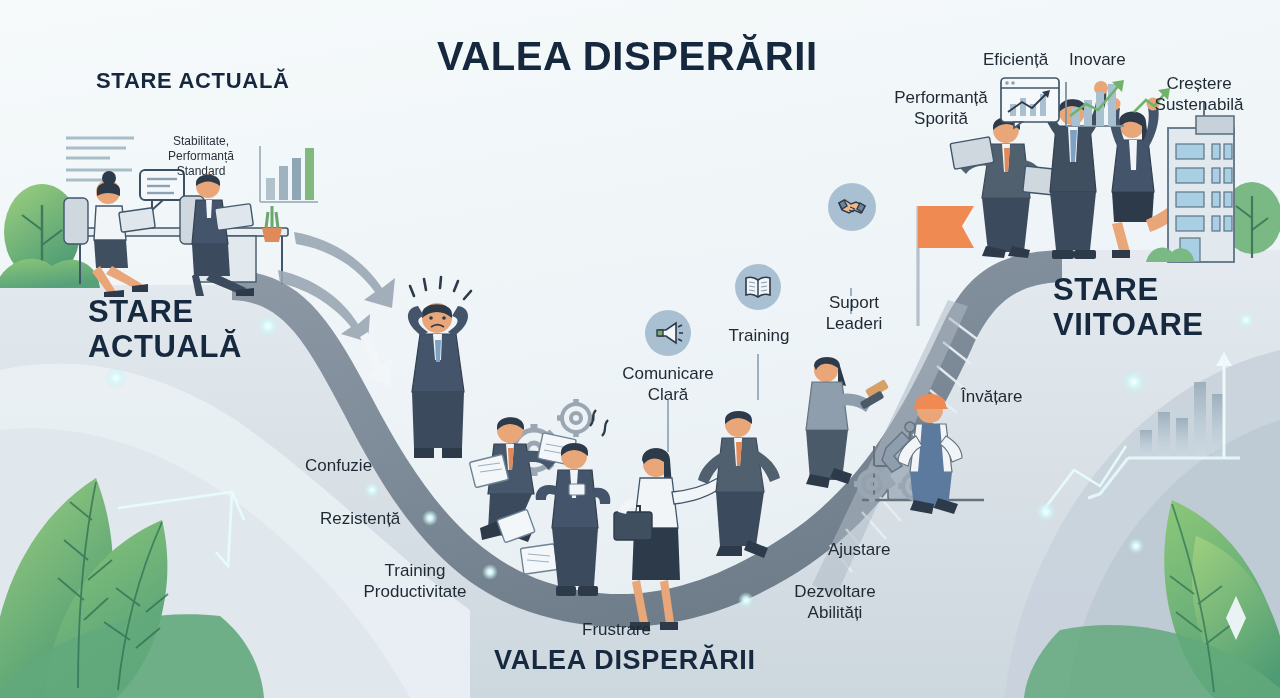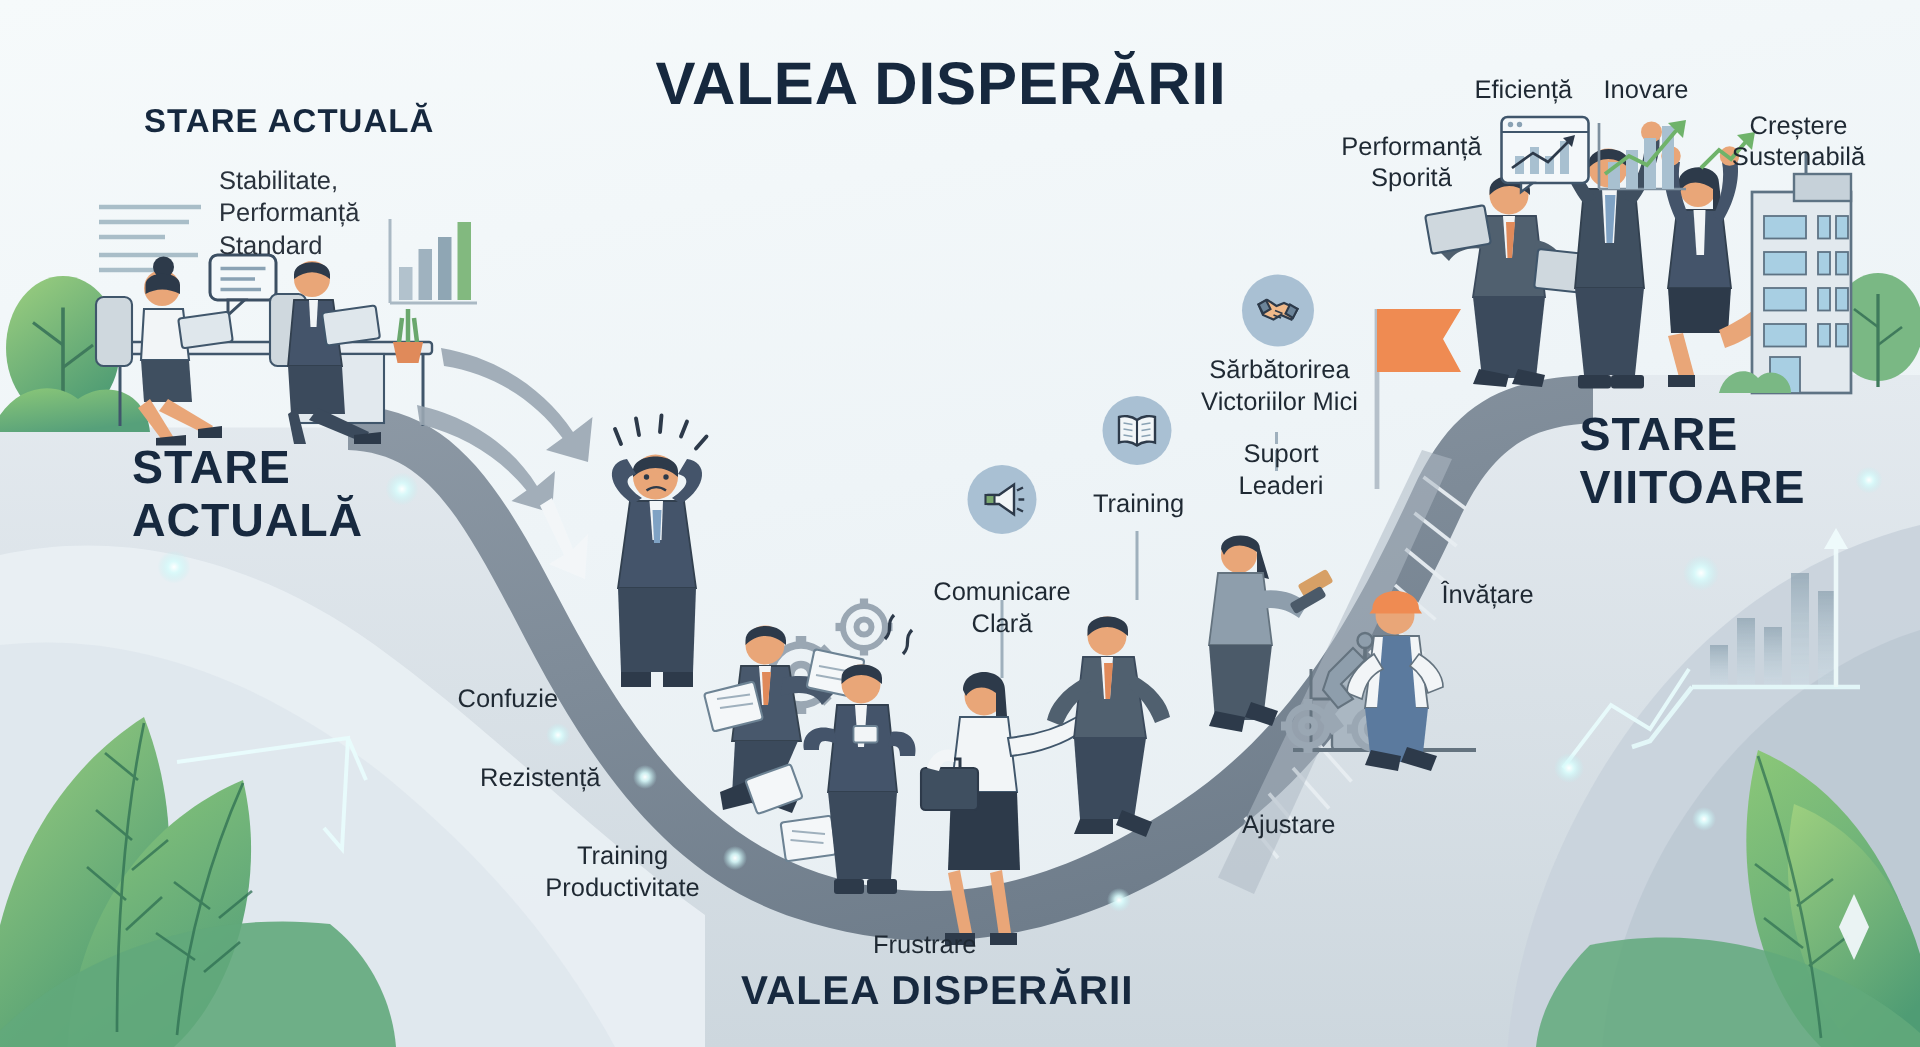--- a/index.html
+++ b/index.html
@@ -7,21 +7,21 @@
   #stage{
     position:relative;width:1280px;height:698px;overflow:hidden;
     background:linear-gradient(160deg,#f4f8fa 0%,#eef4f7 45%,#e9f0f3 100%);
   }
   #bg{position:absolute;inset:0;width:1280px;height:698px;}
   .lbl{position:absolute;color:#1f2933;font-size:17px;line-height:1.22;white-space:pre-line;}
   .plateau-title{position:absolute;color:#17293f;font-weight:bold;font-size:31px;line-height:1.12;letter-spacing:.6px;white-space:pre-line;}
   .valley-title{position:absolute;color:#17293f;font-weight:bold;font-size:27px;letter-spacing:.7px;}
   .main-title{position:absolute;color:#16283e;font-weight:bold;font-size:40px;letter-spacing:.6px;}
   .small-hdg{position:absolute;color:#16283e;font-weight:bold;font-size:22px;letter-spacing:.7px;}
-  .sub{position:absolute;color:#2a323c;font-size:17px;line-height:1.25;white-space:pre-line;}
+  .sub{position:absolute;color:#2a323c;font-size:12px;line-height:1.25;text-align:center;white-space:pre-line;margin-top:24px;}
   .badge{position:absolute;border-radius:50%;background:#a9c0d3;display:flex;align-items:center;justify-content:center;}
   .cap{position:absolute;text-align:center;white-space:pre-line;color:#1f2933;font-size:17px;line-height:1.22;}
 </style>
 </head>
 <body>
 
 <div id="stage">
 
   <svg id="bg" viewBox="0 0 1280 698">
     <defs>
@@ -579,21 +579,21 @@
     <svg width="30" height="30" viewBox="0 0 30 30">
       <path d="M6,12 L13,12 L23,5 L23,25 L13,18 L6,18 Z" fill="#f2f6f8" stroke="#2d3a4a" stroke-width="1.6"></path>
       <rect x="4" y="12" width="6" height="6" fill="#7aa86f" stroke="#2d3a4a" stroke-width="1.4"></rect>
       <g stroke="#2d3a4a" stroke-width="1.6">
           <line x1="25" y1="9" x2="29" y2="7"></line>
           <line x1="26" y1="15" x2="30" y2="15"></line>
           <line x1="25" y1="21" x2="29" y2="23"></line>
         </g>
     </svg>
   </div>
-  <div class="cap" style="left:612px;top:385px;width:112px;">Comunicare
+  <div class="cap" style="left:612px;top:364px;width:112px;">Comunicare
 Clară</div>
 
   <div class="badge" style="left:735px;top:264px;width:46px;height:46px;">
     <svg width="30" height="30" viewBox="0 0 30 30">
       <path d="M15,8 C11,5 6,5 3,6 L3,23 C6,22 11,22 15,25 C19,22 24,22 27,23 L27,6 C24,5 19,5 15,8 Z" fill="#f2f6f8" stroke="#2d3a4a" stroke-width="1.6"></path>
       <line x1="15" y1="8" x2="15" y2="25" stroke="#2d3a4a" stroke-width="1.4"></line>
       <g stroke="#8aa2b4" stroke-width="1.1">
           <line x1="6" y1="10" x2="12" y2="11"></line>
           <line x1="6" y1="14" x2="12" y2="15"></line>
           <line x1="6" y1="18" x2="12" y2="19"></line>
@@ -609,27 +609,27 @@
     <svg width="32" height="32" viewBox="0 0 32 32">
       <path d="M3,12 L9,9 L15,13 L20,11 L29,15 L25,22 L18,19 L13,22 L6,19 Z" fill="#f0b98a" stroke="#2d3a4a" stroke-width="1.5"></path>
       <path d="M3,12 L8,9 L11,15 L6,18 Z" fill="#6c8499" stroke="#2d3a4a" stroke-width="1.4"></path>
       <path d="M29,15 L24,12 L21,18 L26,21 Z" fill="#6c8499" stroke="#2d3a4a" stroke-width="1.4"></path>
       <g stroke="#2d3a4a" stroke-width="1.1" fill="none">
           <line x1="14" y1="16" x2="19" y2="18"></line>
           <line x1="13" y1="19" x2="18" y2="21"></line>
         </g>
     </svg>
   </div>
-  <div class="cap" style="left:787px;top:237px;width:132px;">Sărbătorirea
-Victoriilor Mici</div>
 
   <div class="cap" style="left:816px;top:293px;width:76px;">Suport
 Leaderi</div>
 
   <div class="lbl" style="left:828px;top:540px;">Ajustare</div>
+  <div class="cap" style="left:775px;top:582px;width:120px;">Dezvoltare
+Abilități</div>
   <div class="lbl" style="left:961px;top:387px;text-align:center;">Învățare</div>
 
   <div class="cap" style="left:886px;top:88px;width:110px;">Performanță
 Sporită</div>
   <div class="lbl" style="left:983px;top:50px;">Eficiență</div>
   <div class="lbl" style="left:1069px;top:50px;">Inovare</div>
   <div class="cap" style="left:1146px;top:74px;width:106px;">Creștere
 Sustenabilă</div>
 
 </div>

